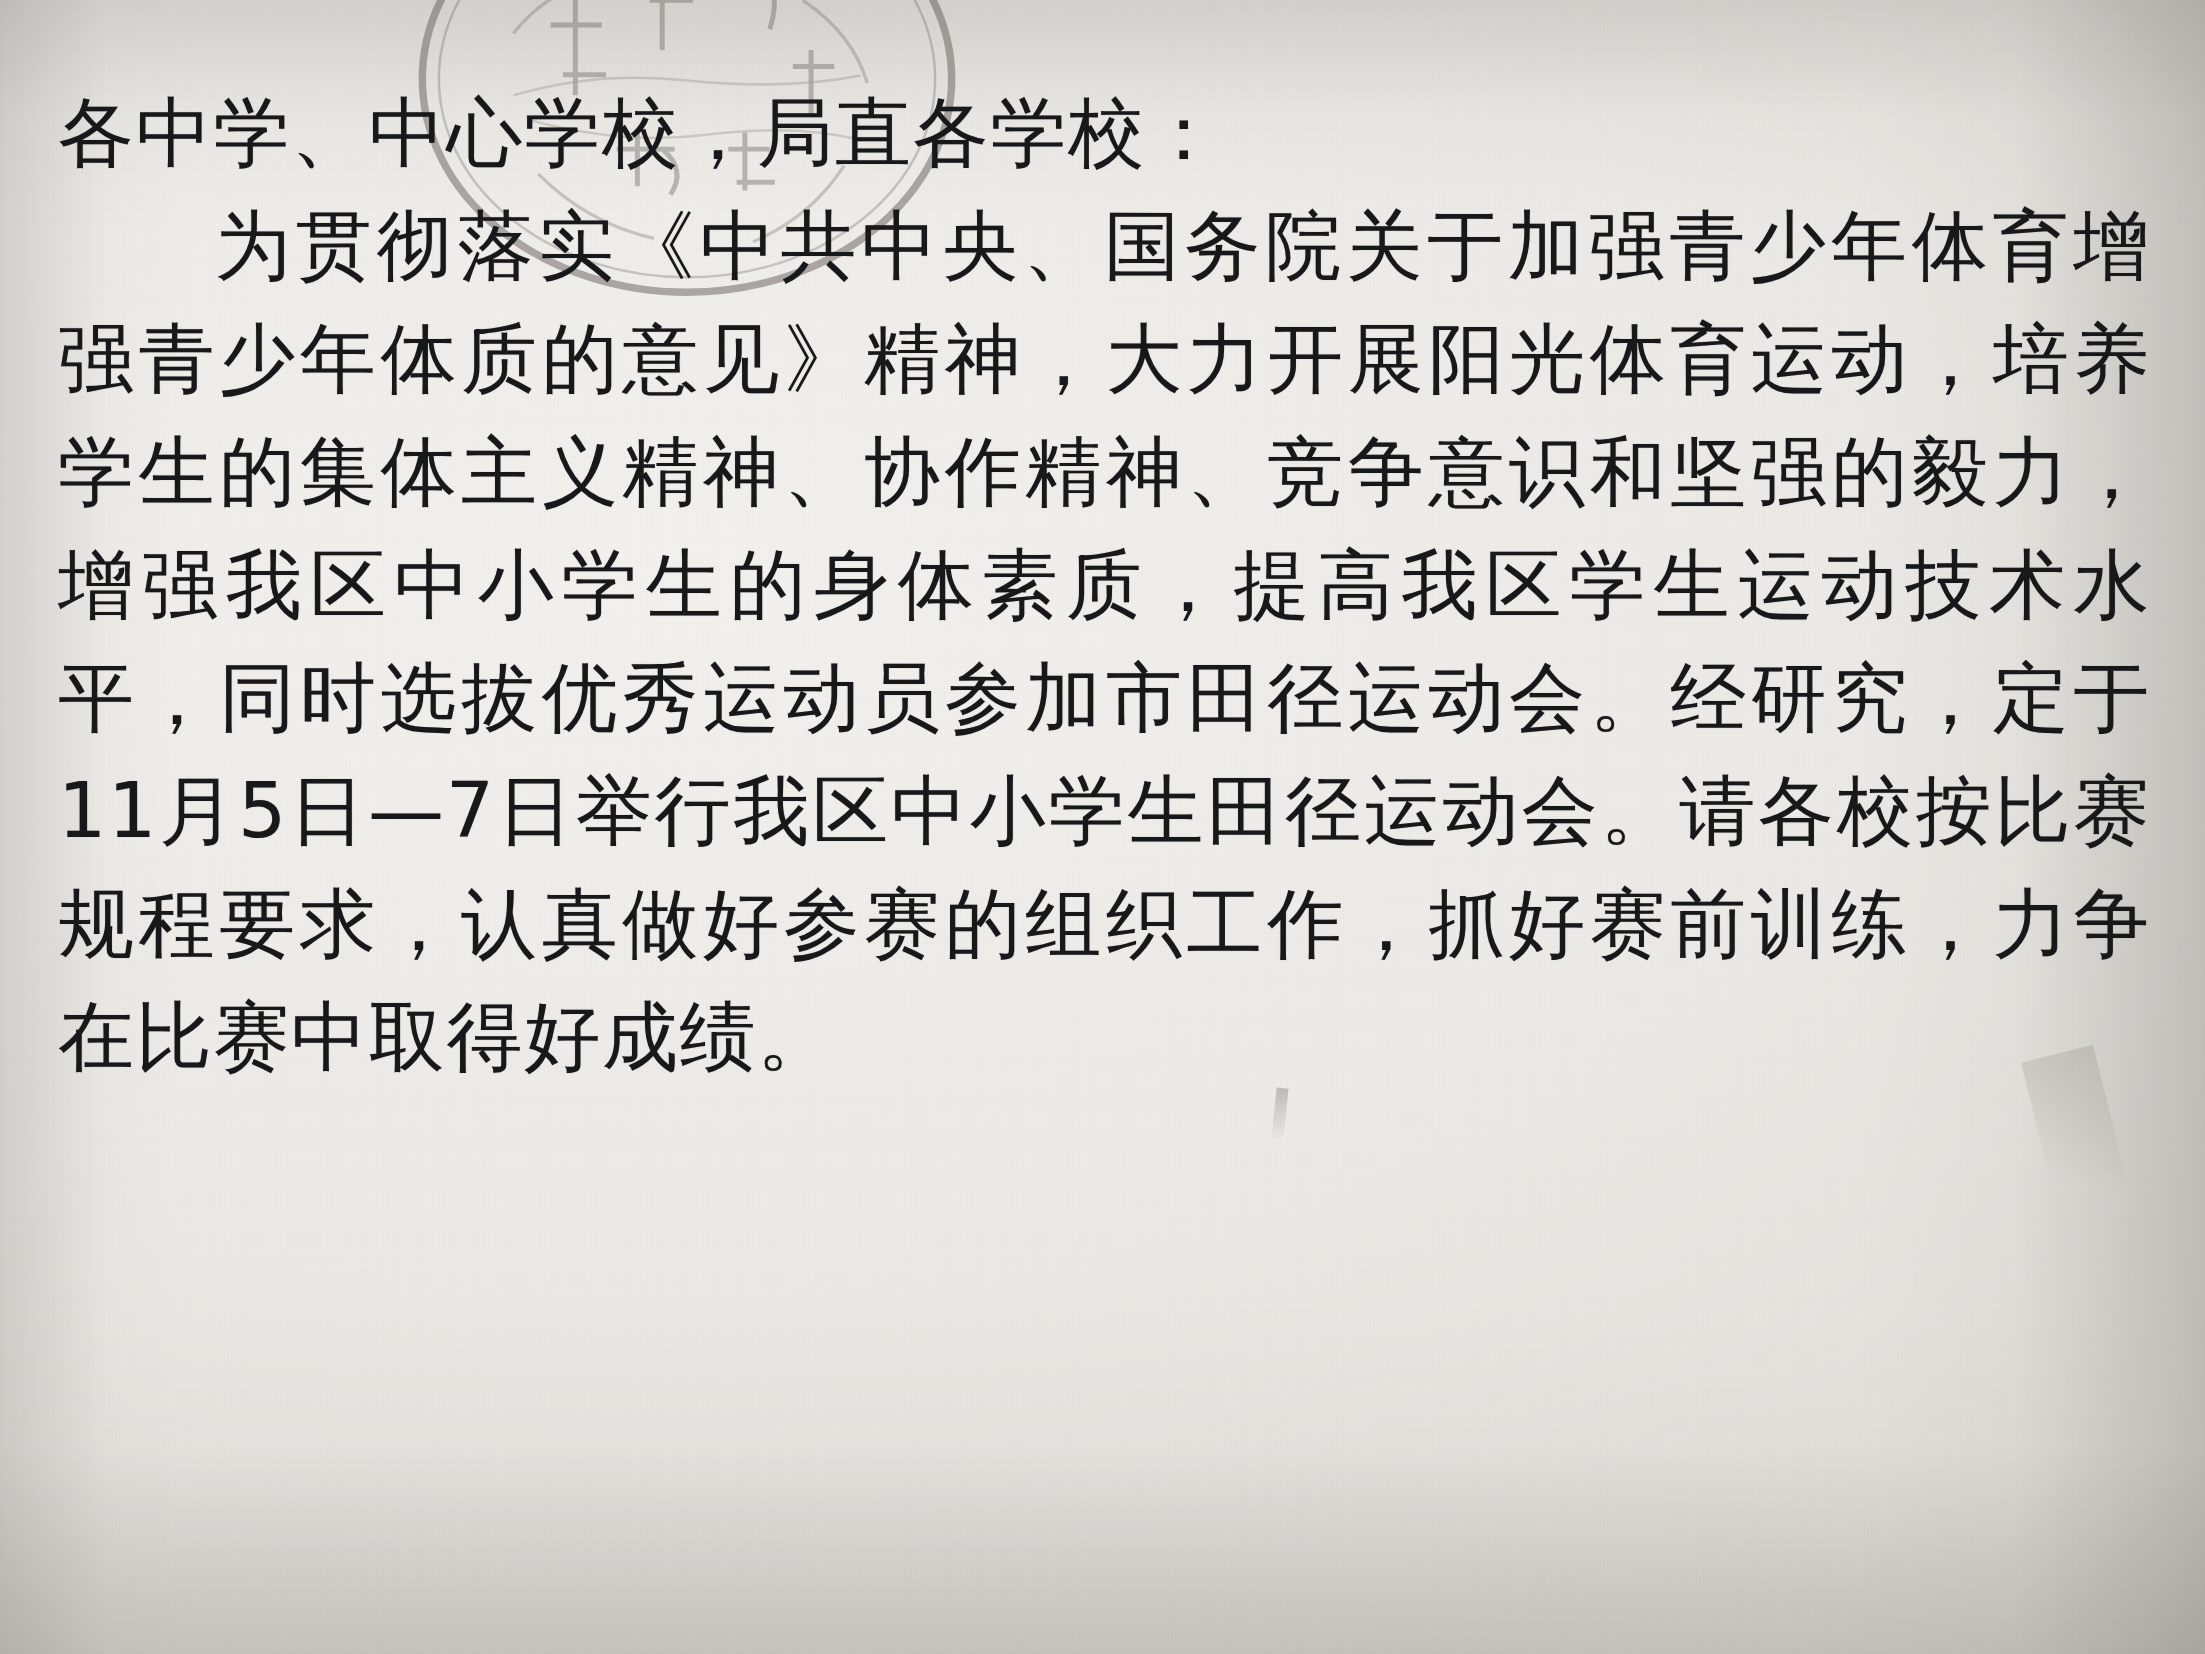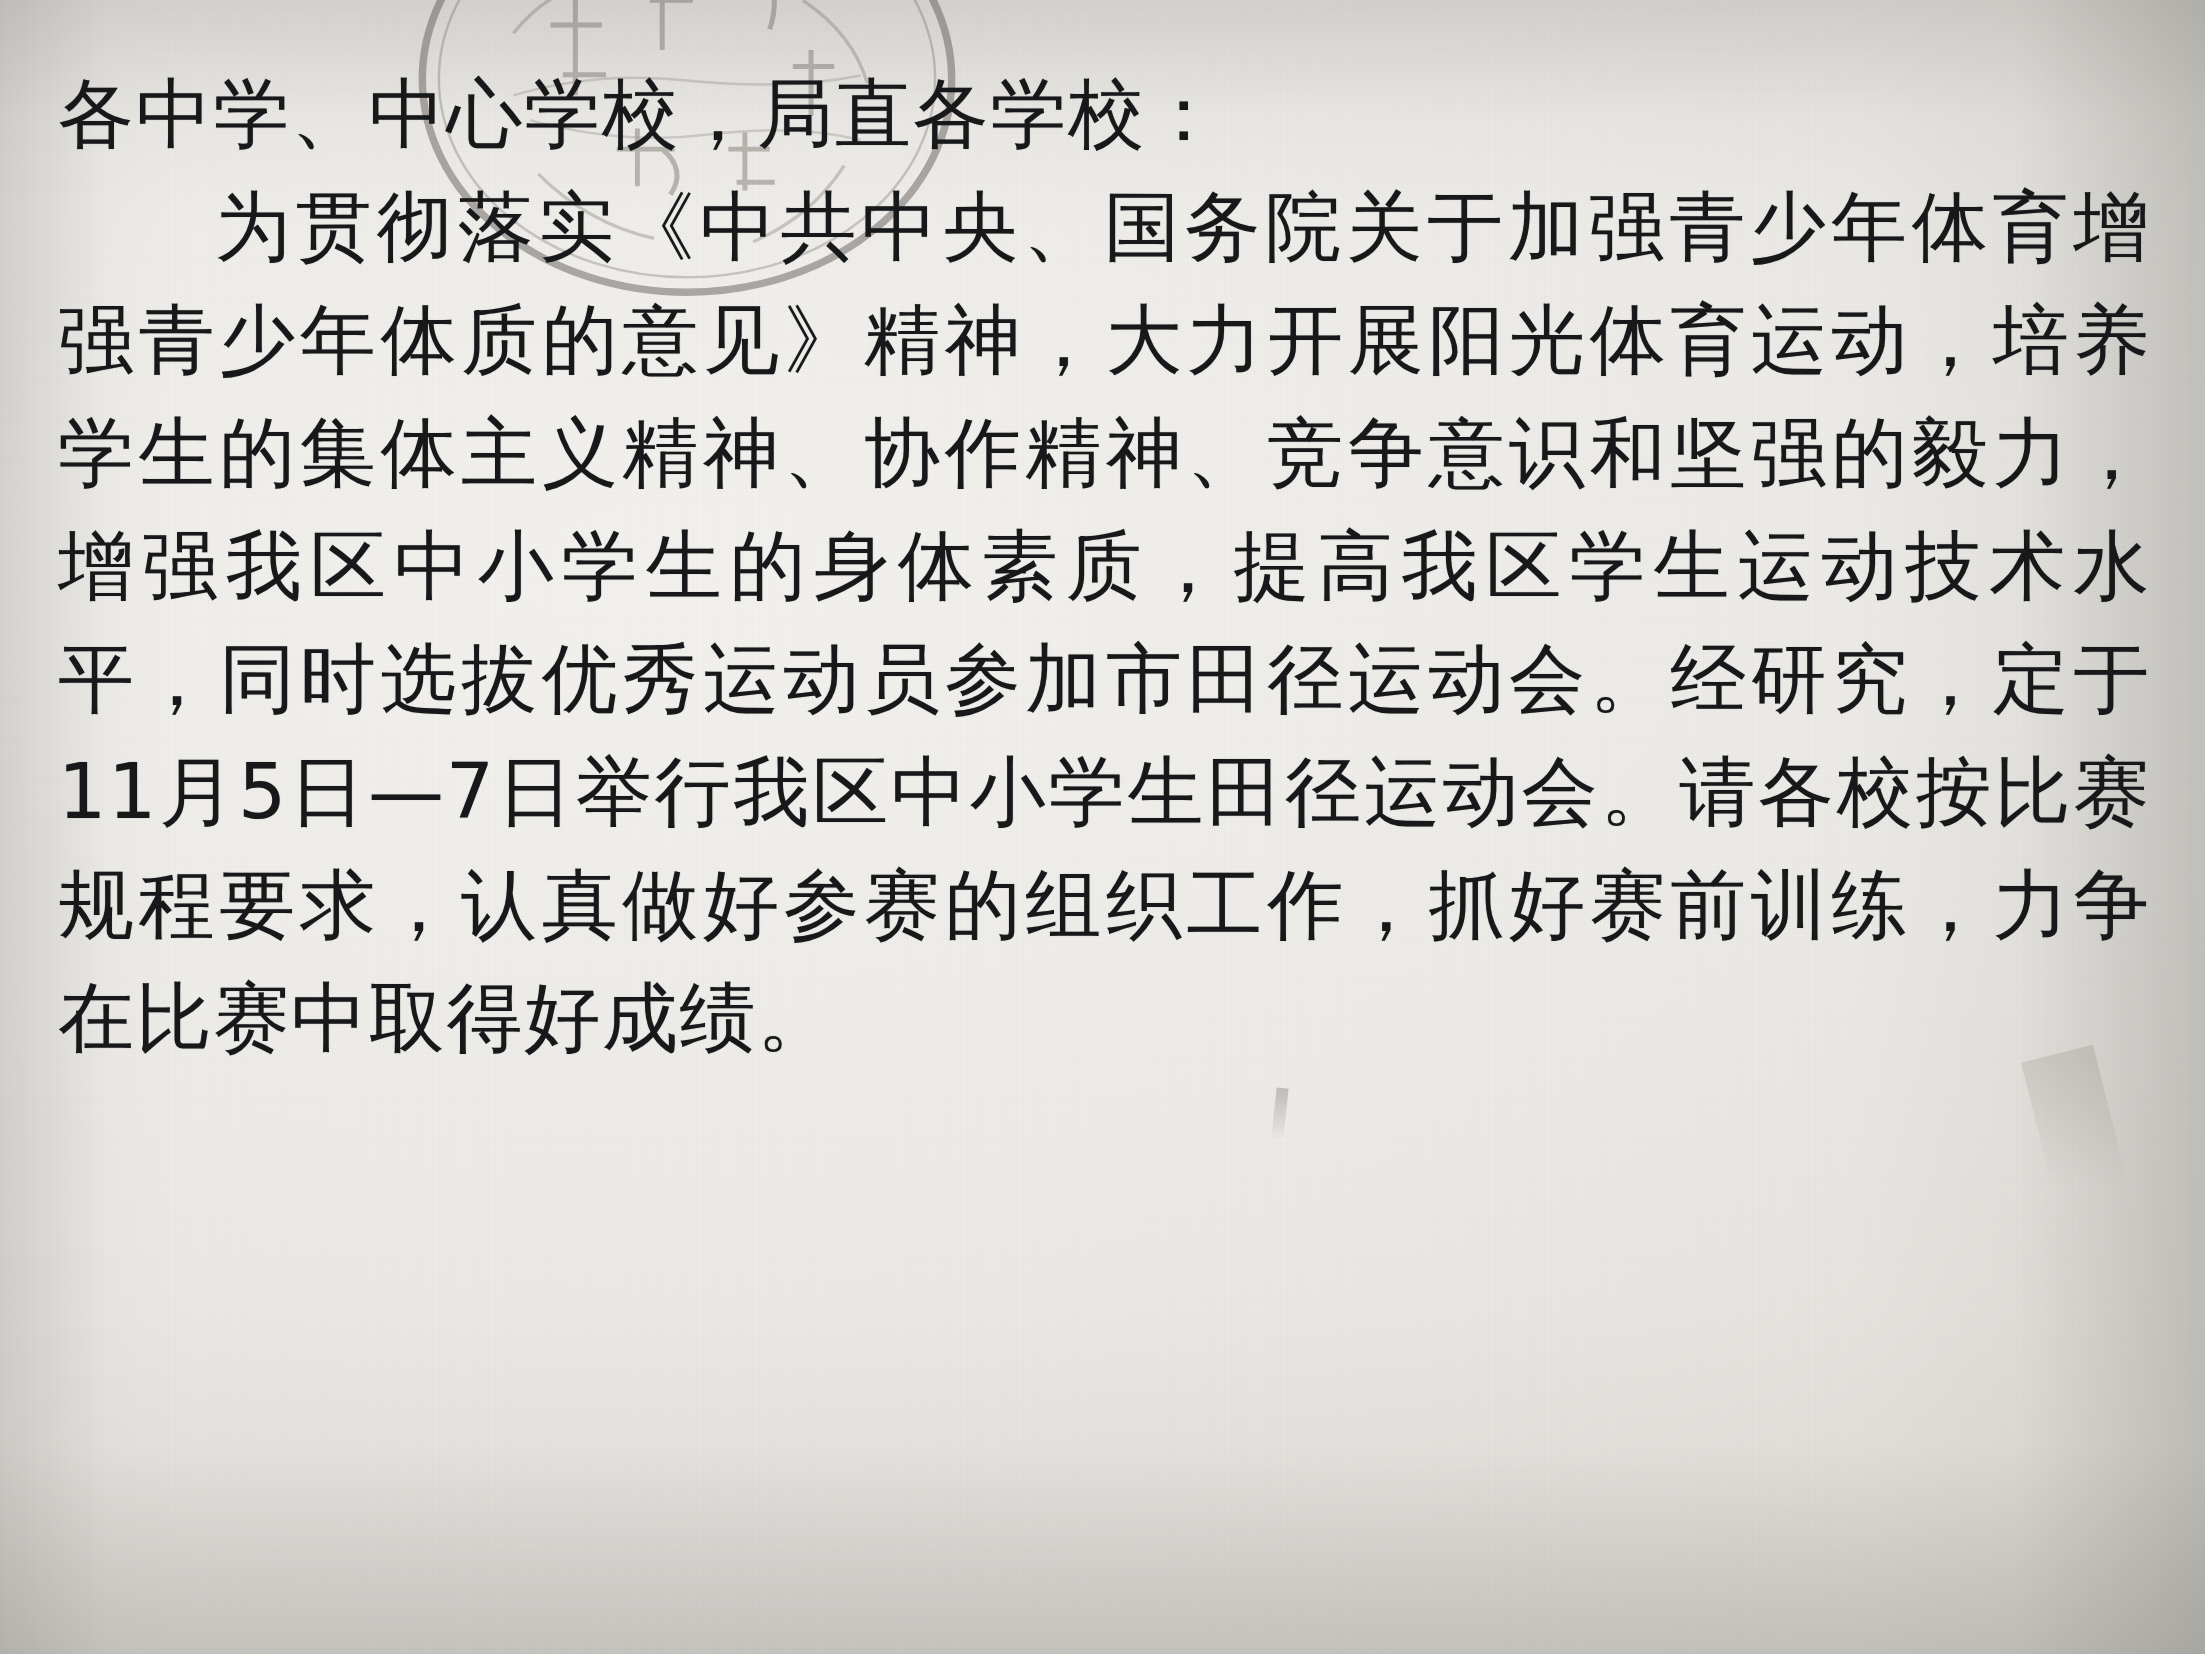--- a/index.html
+++ b/index.html
@@ -58,21 +58,21 @@
     height: 397px;
     pointer-events: none;
     opacity: 0.55;
   }
   .seal svg { width: 100%; height: 100%; display: block; }
 
   
   .doc-body {
     position: absolute;
     left: 58px;
-    top: 57px;
+    top: 76px;
     width: 2093px;
     color: #17181a;
     font-size: 76px;
     line-height: 113px;
     letter-spacing: 1.7px;
     font-family: "DejaVu Sans", "Liberation Sans", sans-serif;
     font-weight: 400;
     text-align: justify;
     text-justify: inter-character;
     -webkit-font-smoothing: antialiased;

